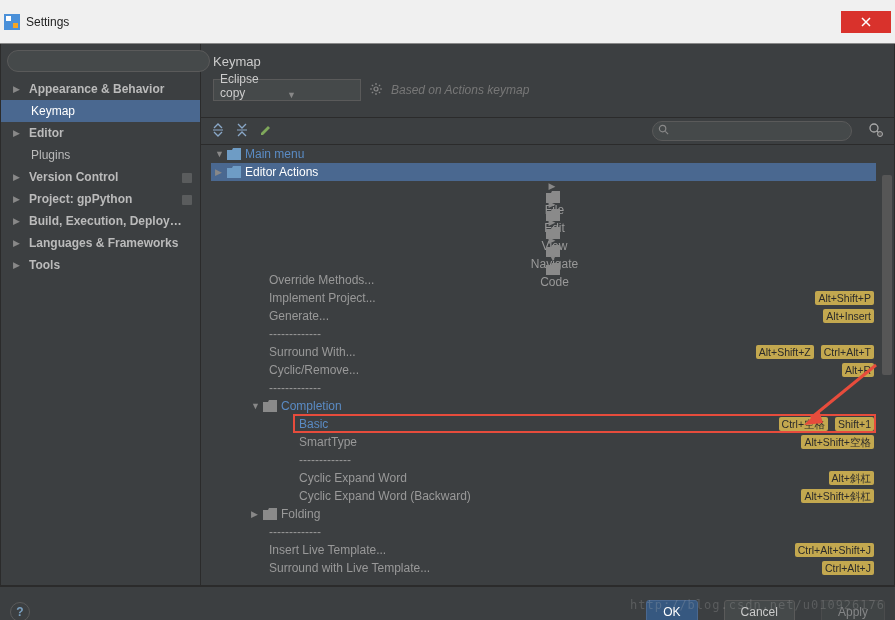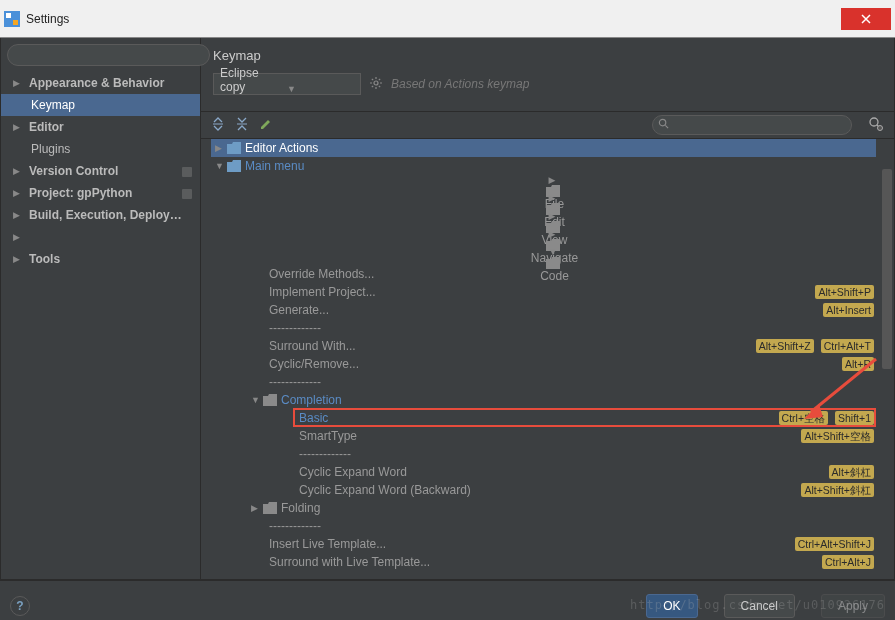--- a/index.html
+++ b/index.html
@@ -1,19 +1,19 @@
 <!DOCTYPE html>
 <html><head>
 <meta charset="utf-8">
 <style>
   * { box-sizing: border-box; margin: 0; padding: 0; font-family: "Segoe UI", Arial, sans-serif; }
   body { background: #3c3f41; color: #bbb; font-size: 12px; width: 895px; height: 620px; overflow: hidden; position: relative; }
   
   
-  .titlebar { height: 38px; background: #f0f0f0; display: flex; align-items: center; padding: 0 4px; border-bottom: 1px solid #888; }
+  .titlebar { height: 44px; background: #f0f0f0; display: flex; align-items: center; padding: 0 4px; border-bottom: 1px solid #888; }
   .titlebar-icon { width: 16px; height: 16px; margin-right: 6px; }
   .titlebar-text { flex: 1; color: #222; font-size: 12px; }
   .close-btn { width: 50px; height: 22px; background: #d9322c; display: flex; align-items: center; justify-content: center; cursor: pointer; }
   .close-btn svg { width: 10px; height: 10px; }
   
   
   .content { display: flex; height: 542px; border: 1px solid #2b2b2b; border-top: none; }
   
   
   .sidebar { width: 200px; background: #3c3f41; border-right: 1px solid #2b2b2b; display: flex; flex-direction: column; }
@@ -153,20 +153,21 @@
         <span class="sb-badge"><svg viewBox="0 0 10 10">
               <rect width="10" height="10" fill="#888" rx="1"></rect>
             </svg></span>
       </div>
       <div class="sb-item">
         <span class="sb-arrow">▶</span>
         <span class="sb-label">Build, Execution, Deployment</span>
       </div>
       <div class="sb-item">
         <span class="sb-arrow">▶</span>
+        <span class="sb-label">Languages &amp; Frameworks</span>
       </div>
       <div class="sb-item">
         <span class="sb-arrow">▶</span>
         <span class="sb-label">Tools</span>
       </div>
     </div>
   </div>
 
   <div class="main">
     <div class="main-header">
@@ -219,34 +220,34 @@
             <circle cx="6" cy="6" r="4" fill="none" stroke="#aaa" stroke-width="1.3"></circle>
             <line x1="9" y1="9" x2="13" y2="13" stroke="#aaa" stroke-width="1.3"></line>
             <circle cx="12" cy="12" r="2.5" fill="#555" stroke="#aaa" stroke-width="1"></circle>
           </svg>
       </span>
     </div>
 
     <div class="tree-area">
       <div class="tree-inner">
 
-        <div class="tree-row editor-actions indent-1">
-          <span class="tree-arrow right"></span>
-          <span class="tree-folder blue"><svg viewBox="0 0 14 12">
-                <path d="M0 2 L5 2 L6 0 L14 0 L14 12 L0 12 Z"></path>
-              </svg></span>
-          <span class="tree-label">Editor Actions</span>
-        </div>
-
         <div class="tree-row indent-1">
           <span class="tree-arrow down"></span>
           <span class="tree-folder blue"><svg viewBox="0 0 14 12">
                 <path d="M0 2 L5 2 L6 0 L14 0 L14 12 L0 12 Z"></path>
               </svg></span>
           <span class="tree-label link">Main menu</span>
+        </div>
+
+        <div class="tree-row editor-actions indent-1">
+          <span class="tree-arrow right"></span>
+          <span class="tree-folder blue"><svg viewBox="0 0 14 12">
+                <path d="M0 2 L5 2 L6 0 L14 0 L14 12 L0 12 Z"></path>
+              </svg></span>
+          <span class="tree-label">Editor Actions</span>
         </div>
 
         <div class="tree-row indent-2">
           <span class="tree-arrow right"></span>
           <span class="tree-folder gray"><svg viewBox="0 0 14 12">
                 <path d="M0 2 L5 2 L6 0 L14 0 L14 12 L0 12 Z"></path>
               </svg></span>
           <span class="tree-label gray">File</span>
         </div>
         <div class="tree-row indent-2">

